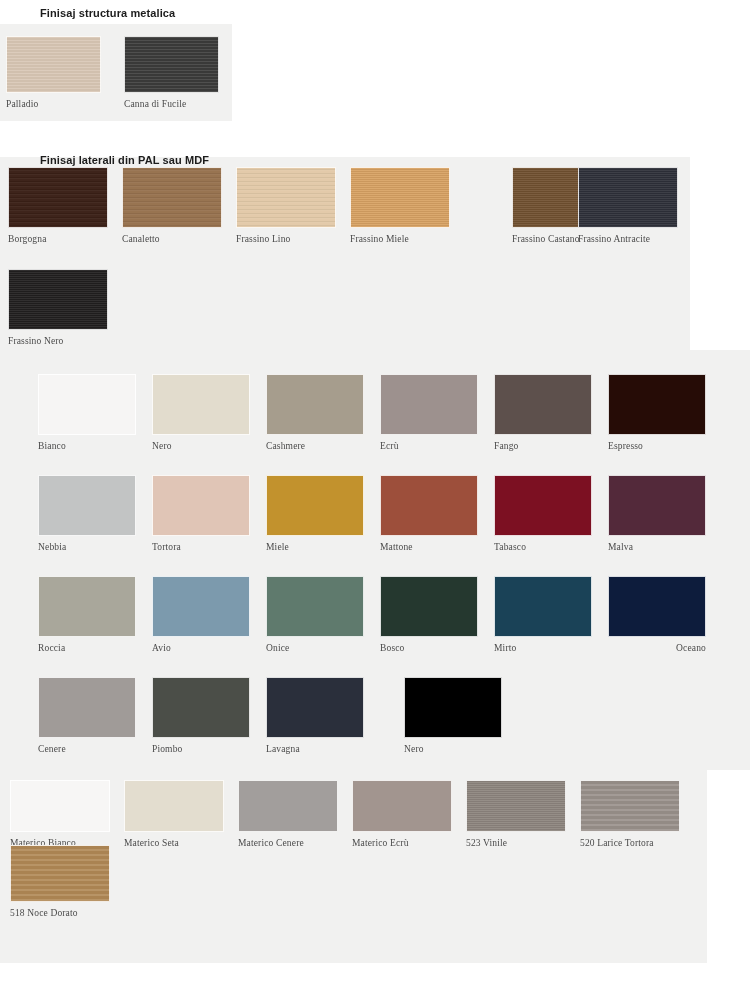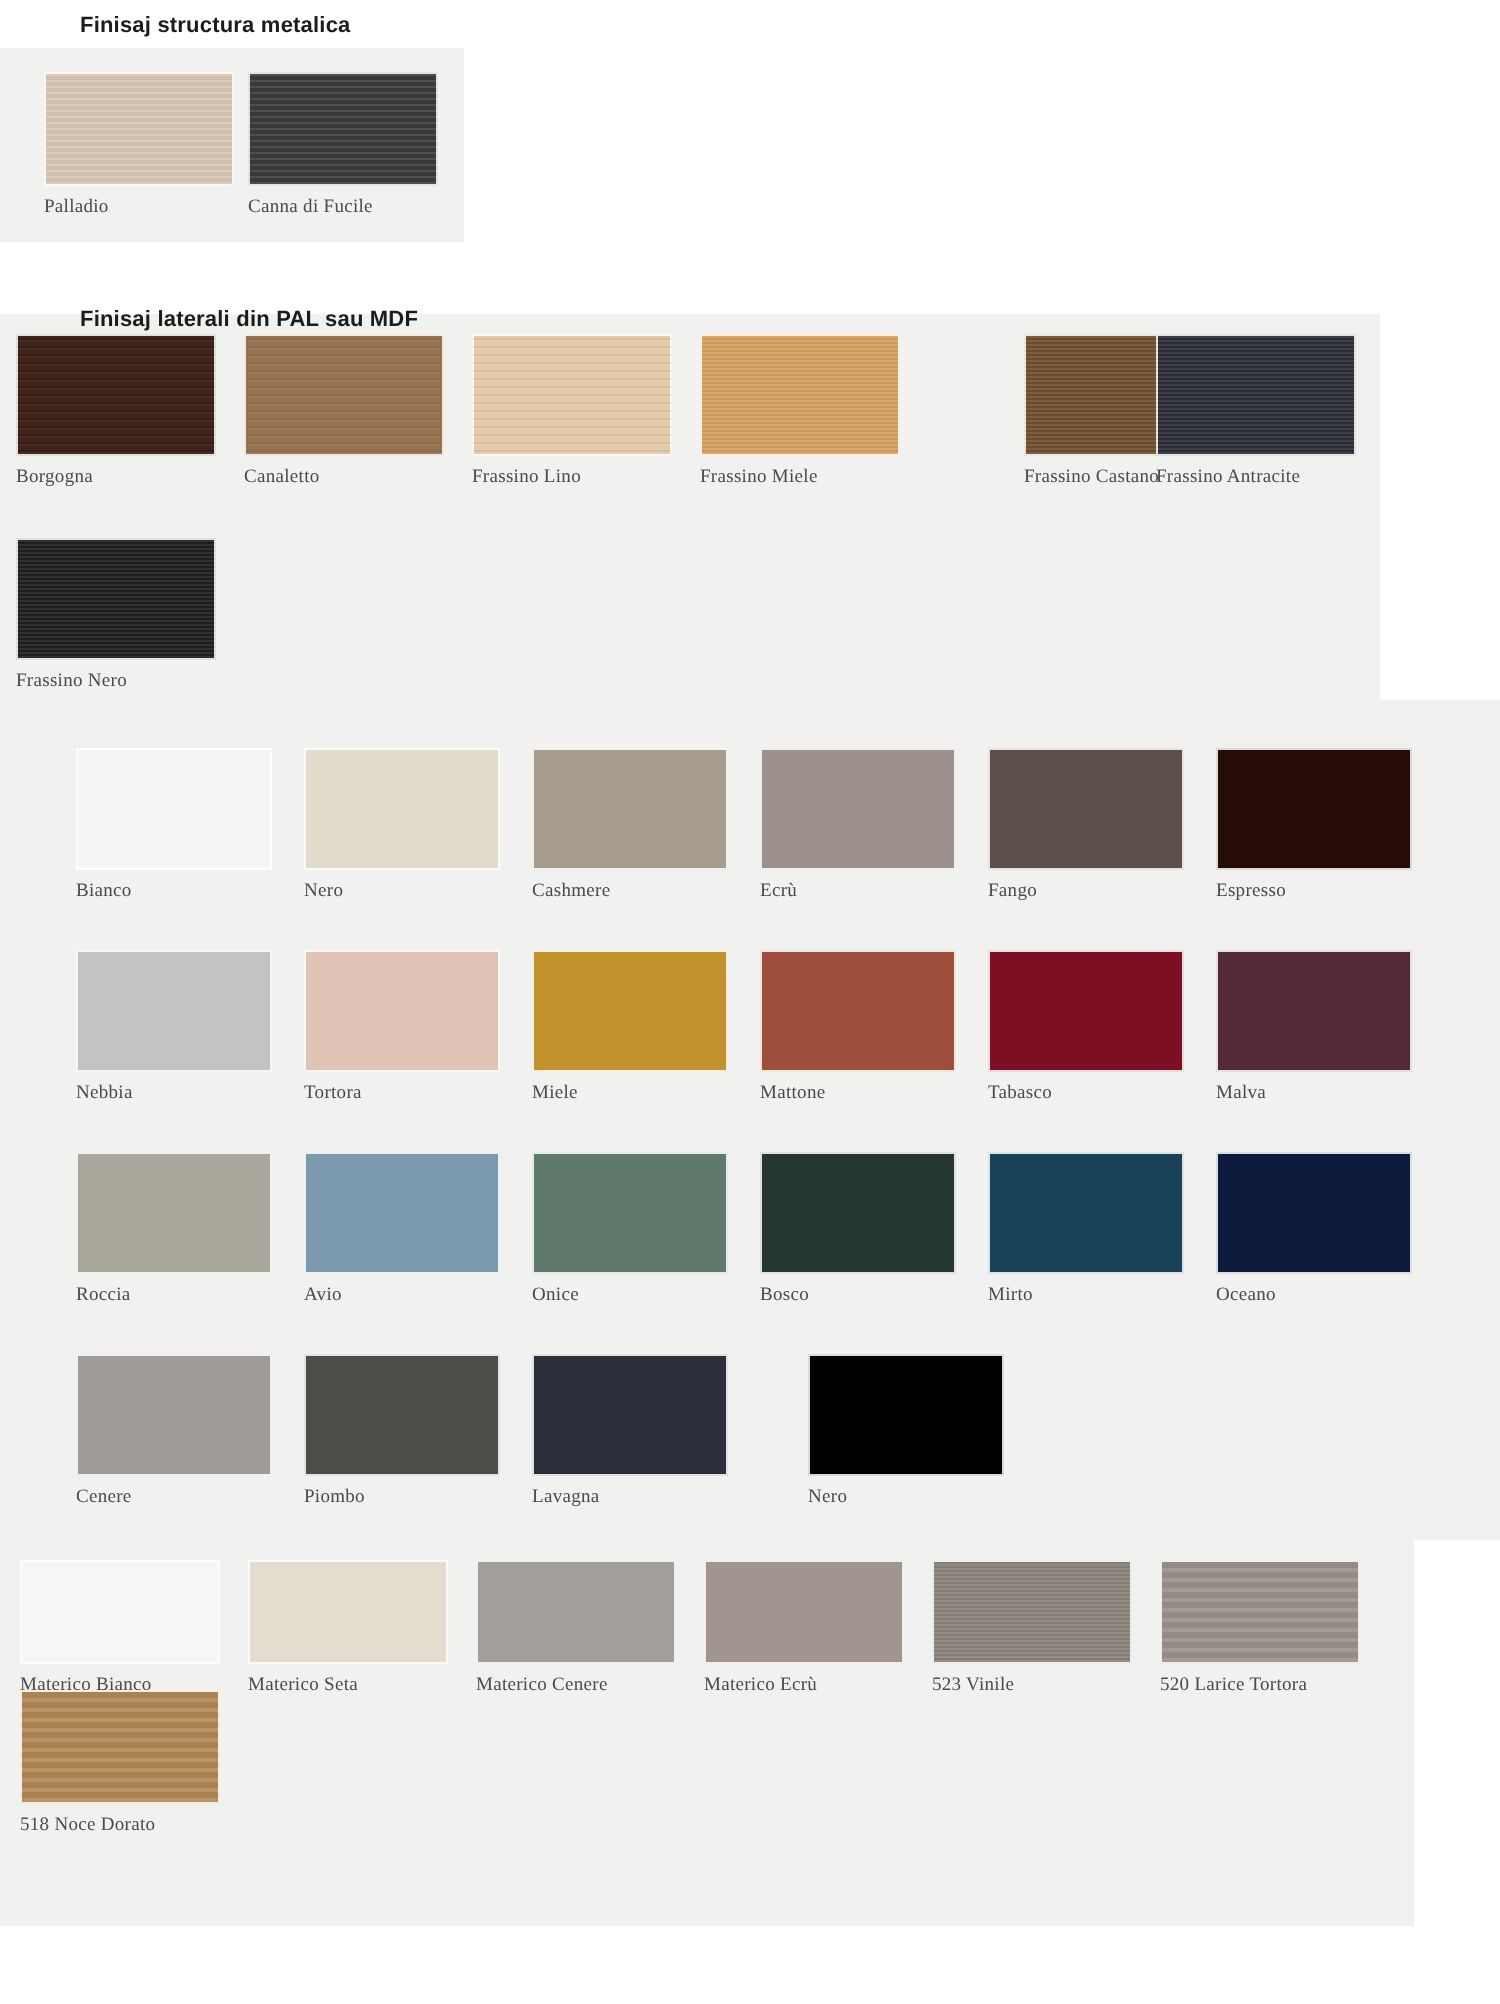--- a/index.html
+++ b/index.html
@@ -112,21 +112,21 @@
 
   <div class="panel" id="panel-metal"></div>
   <div class="panel" id="panel-pal"></div>
   <div class="panel" id="panel-color"></div>
   <div class="panel" id="panel-mat"></div>
 
   <div class="section-title" id="title-metal">Finisaj structura metalica</div>
   <div class="section-title" id="title-pal">Finisaj laterali din PAL sau MDF</div>
 
   <div id="layer-metal">
-      <div class="swatch-item" style="left: 22px; top: 36px;">
+      <div class="swatch-item" style="left: 6px; top: 36px;">
         <span class="chip grain-metal" style="width: 95px; height: 57px; background-color: rgb(216, 198, 180);"></span>
         <span class="chip-label">Palladio</span>
       </div>
       <div class="swatch-item" style="left: 124px; top: 36px;">
         <span class="chip grain-metal" style="width: 95px; height: 57px; background-color: rgb(59, 59, 58);"></span>
         <span class="chip-label">Canna di Fucile</span>
       </div>
     </div>
   <div id="layer-pal">
       <div class="swatch-item" style="left: 8px; top: 167px;">
@@ -220,21 +220,21 @@
         <span class="chip-label">Onice</span>
       </div>
       <div class="swatch-item" style="left: 380px; top: 576px;">
         <span class="chip grain-none" style="width: 98px; height: 61px; background-color: rgb(37, 56, 47);"></span>
         <span class="chip-label">Bosco</span>
       </div>
       <div class="swatch-item" style="left: 494px; top: 576px;">
         <span class="chip grain-none" style="width: 98px; height: 61px; background-color: rgb(26, 66, 87);"></span>
         <span class="chip-label">Mirto</span>
       </div>
-      <div class="swatch-item" style="left: 608px; top: 576px;">
+      <div class="swatch-item" style="left: 608px; top: 576px; text-align: right;">
         <span class="chip grain-none" style="width: 98px; height: 61px; background-color: rgb(13, 28, 60);"></span>
         <span class="chip-label">Oceano</span>
       </div>
       <div class="swatch-item" style="left: 38px; top: 677px;">
         <span class="chip grain-none" style="width: 98px; height: 61px; background-color: rgb(160, 155, 152);"></span>
         <span class="chip-label">Cenere</span>
       </div>
       <div class="swatch-item" style="left: 152px; top: 677px;">
         <span class="chip grain-none" style="width: 98px; height: 61px; background-color: rgb(75, 78, 72);"></span>
         <span class="chip-label">Piombo</span>

